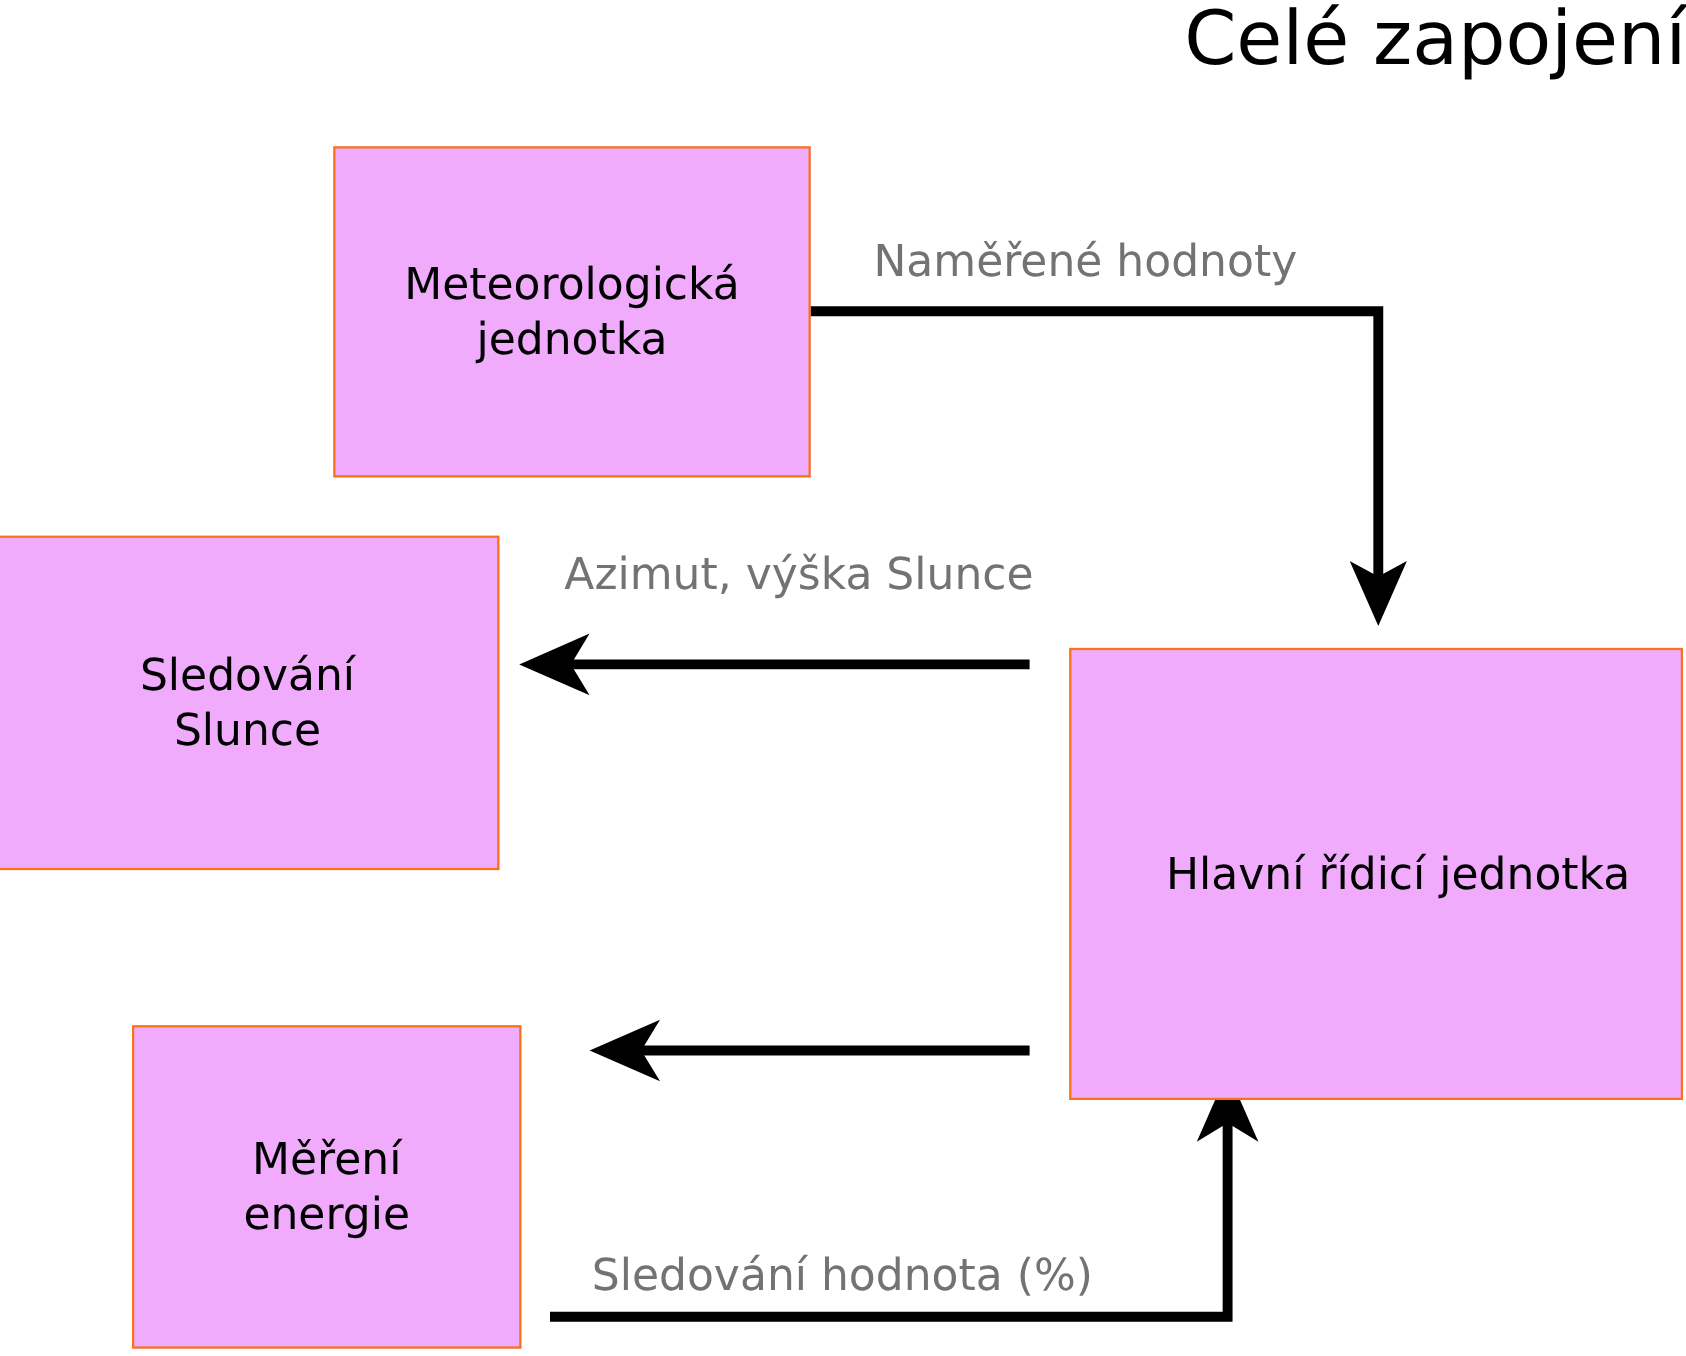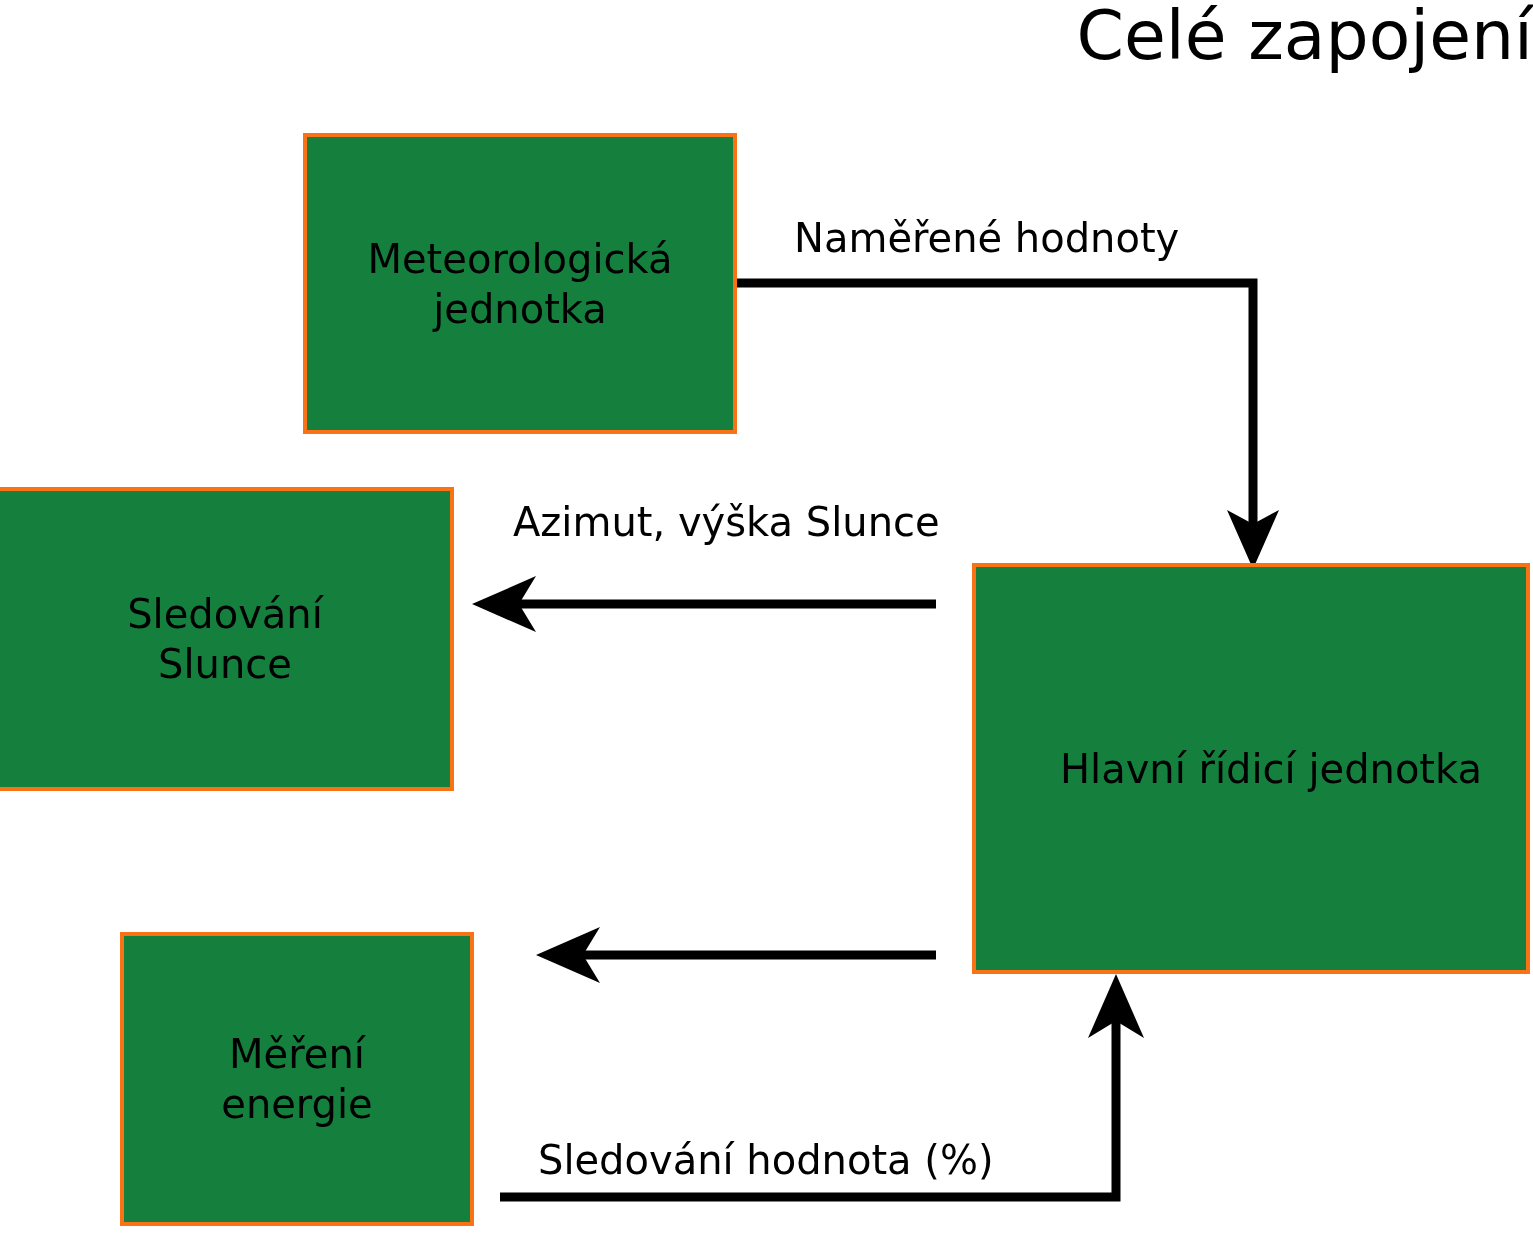--- a/index.html
+++ b/index.html
@@ -33,45 +33,45 @@
     font-size: 68px;
     font-family: "DejaVu Sans", sans-serif;
     color: #000000;
     line-height: 1.0;
     white-space: nowrap;
     letter-spacing: 0px;
   }
   .node-box {
     position: absolute;
     box-sizing: border-box;
-    border: 4px solid #f97316;
-    background: #15803d;
+    border: 2px solid #f97316;
+    background: #f0abfc;
     display: flex;
     align-items: center;
     justify-content: center;
   }
   .node-label {
     font-size: 40px;
     color: #000000;
     text-align: center;
     line-height: 1.25;
     font-family: "DejaVu Sans", sans-serif;
     white-space: pre-line;
   }
   .edge-label {
     position: absolute;
     font-size: 40px;
-    color: #000000;
+    color: #737373;
     font-family: "DejaVu Sans", sans-serif;
     line-height: 1.22;
     white-space: pre-line;
     text-align: center;
   }
   #box-meteo   { left: 303px;  top: 133px;  width: 434px;  height: 301px; }
-  #box-main    { left: 972px;  top: 563px;  width: 558px;  height: 411px; padding-left: 40px; }
+  #box-main    { left: 972px;  top: 589px;  width: 558px;  height: 411px; padding-left: 40px; }
   #box-sun     { left: -4px;   top: 487px;  width: 458px;  height: 304px; }
   #box-energy  { left: 120px;  top: 932px;  width: 354px;  height: 294px; }
 
   #label-measured-values   { left: 794px; top: 214px; }
   #label-azimuth           { left: 497px; top: 498px; margin-left: 16px; }
   #label-charge-permission { left: 497px; top: 830px; }
   #label-measured-percent  { left: 538px; top: 1136px; }
 </style>
 </head>
 <body>

